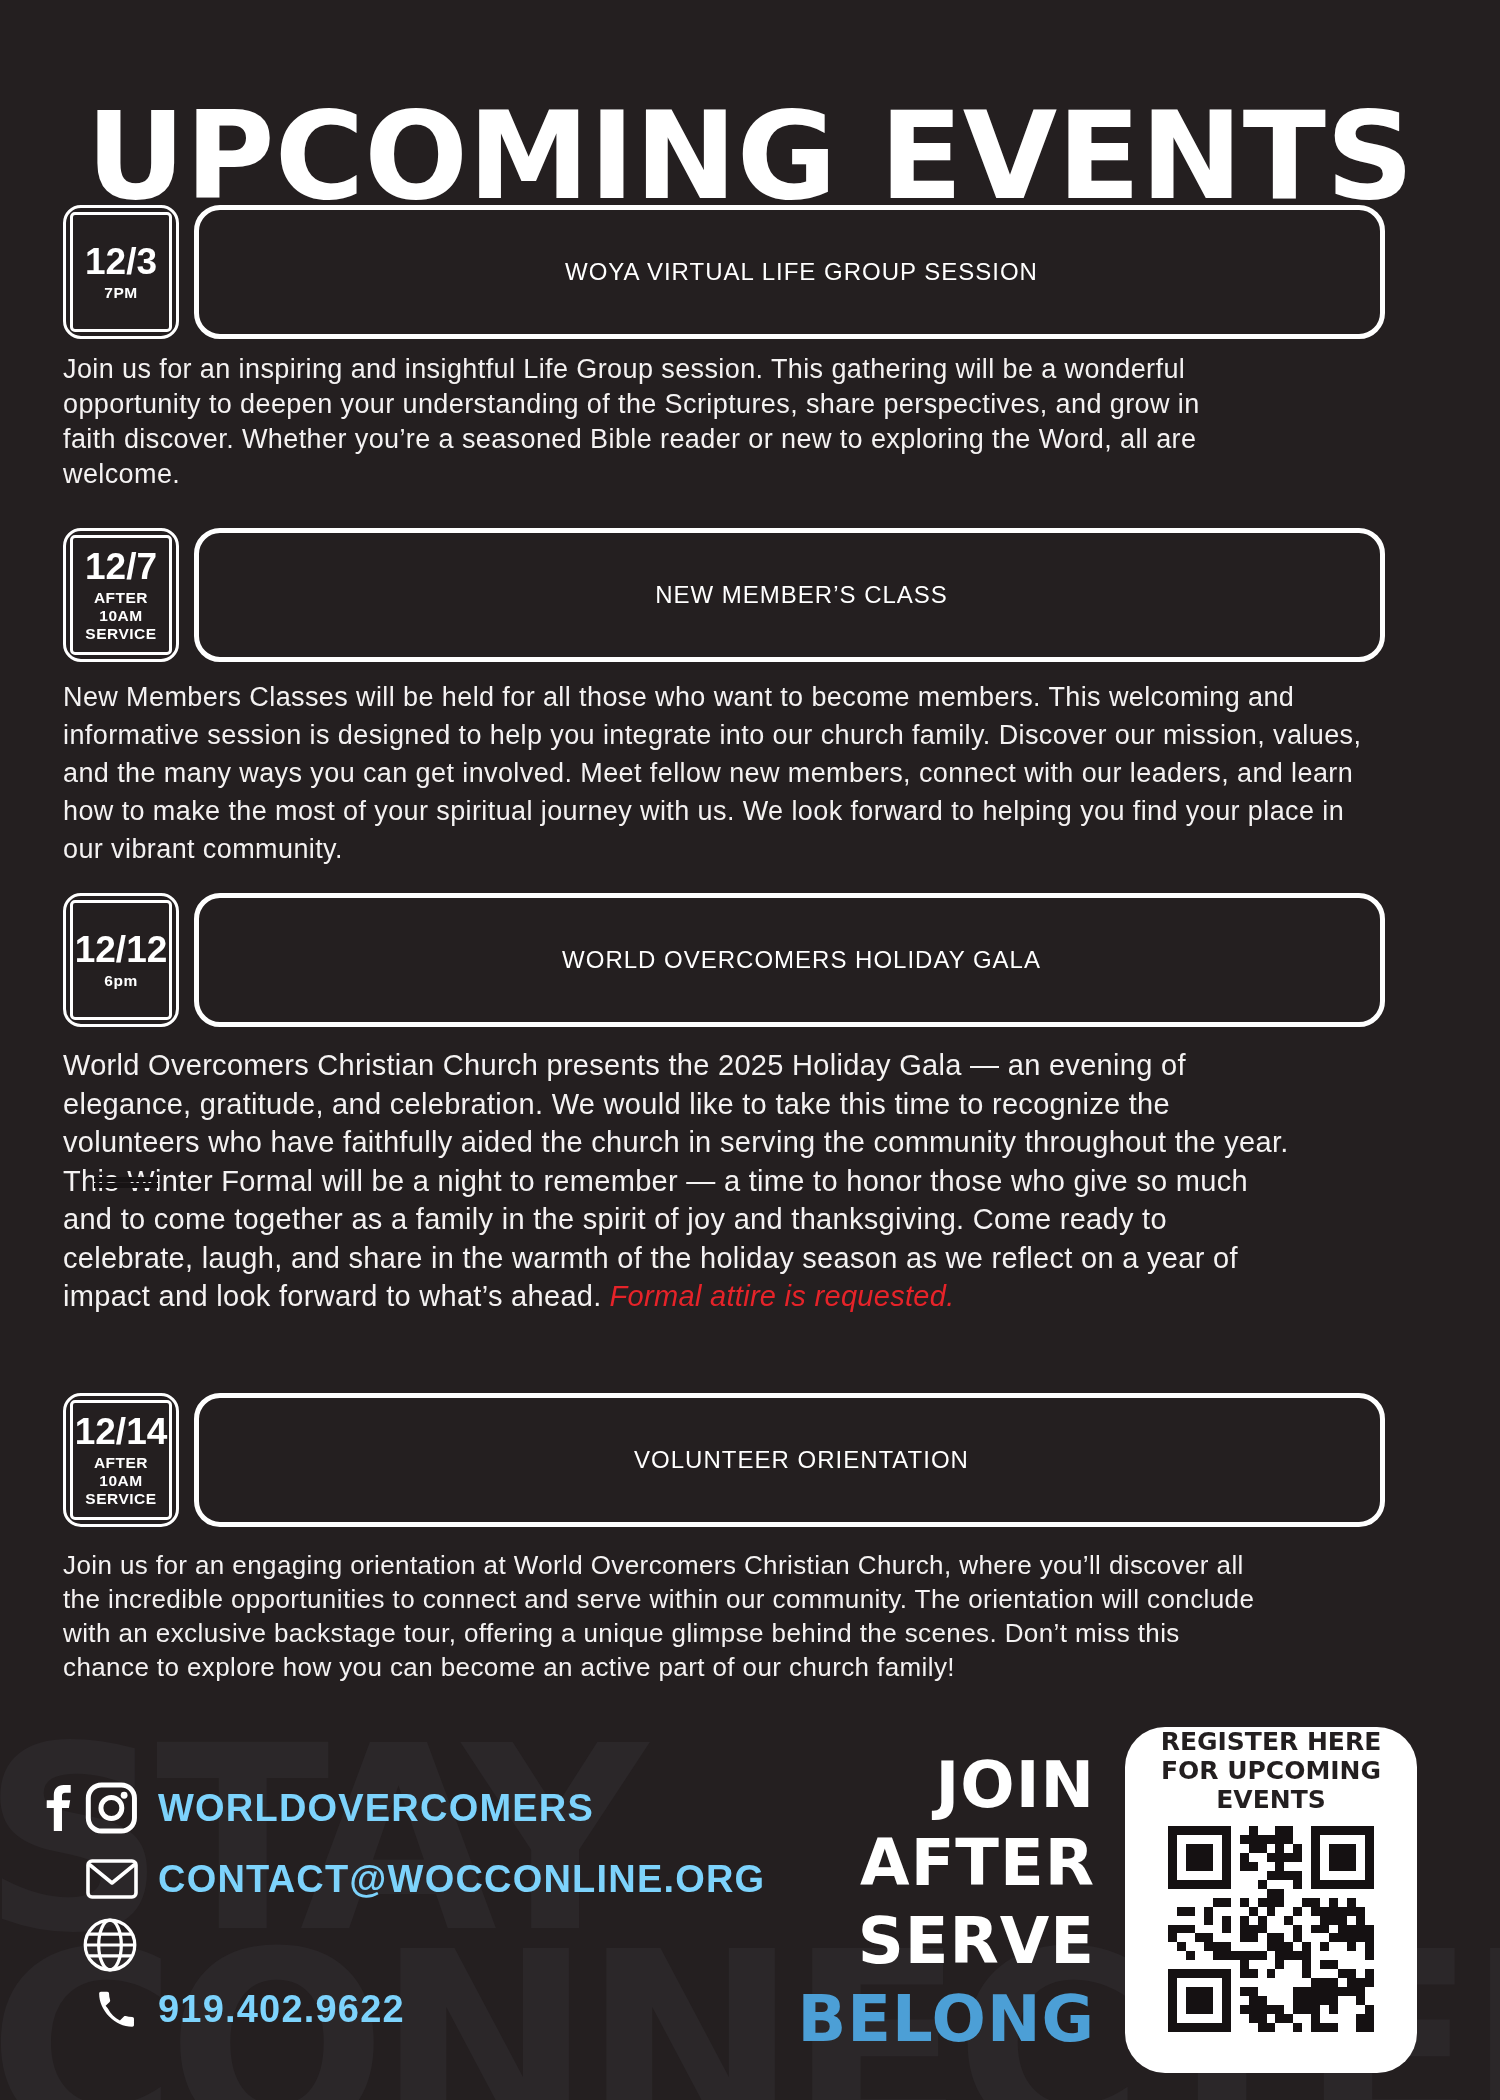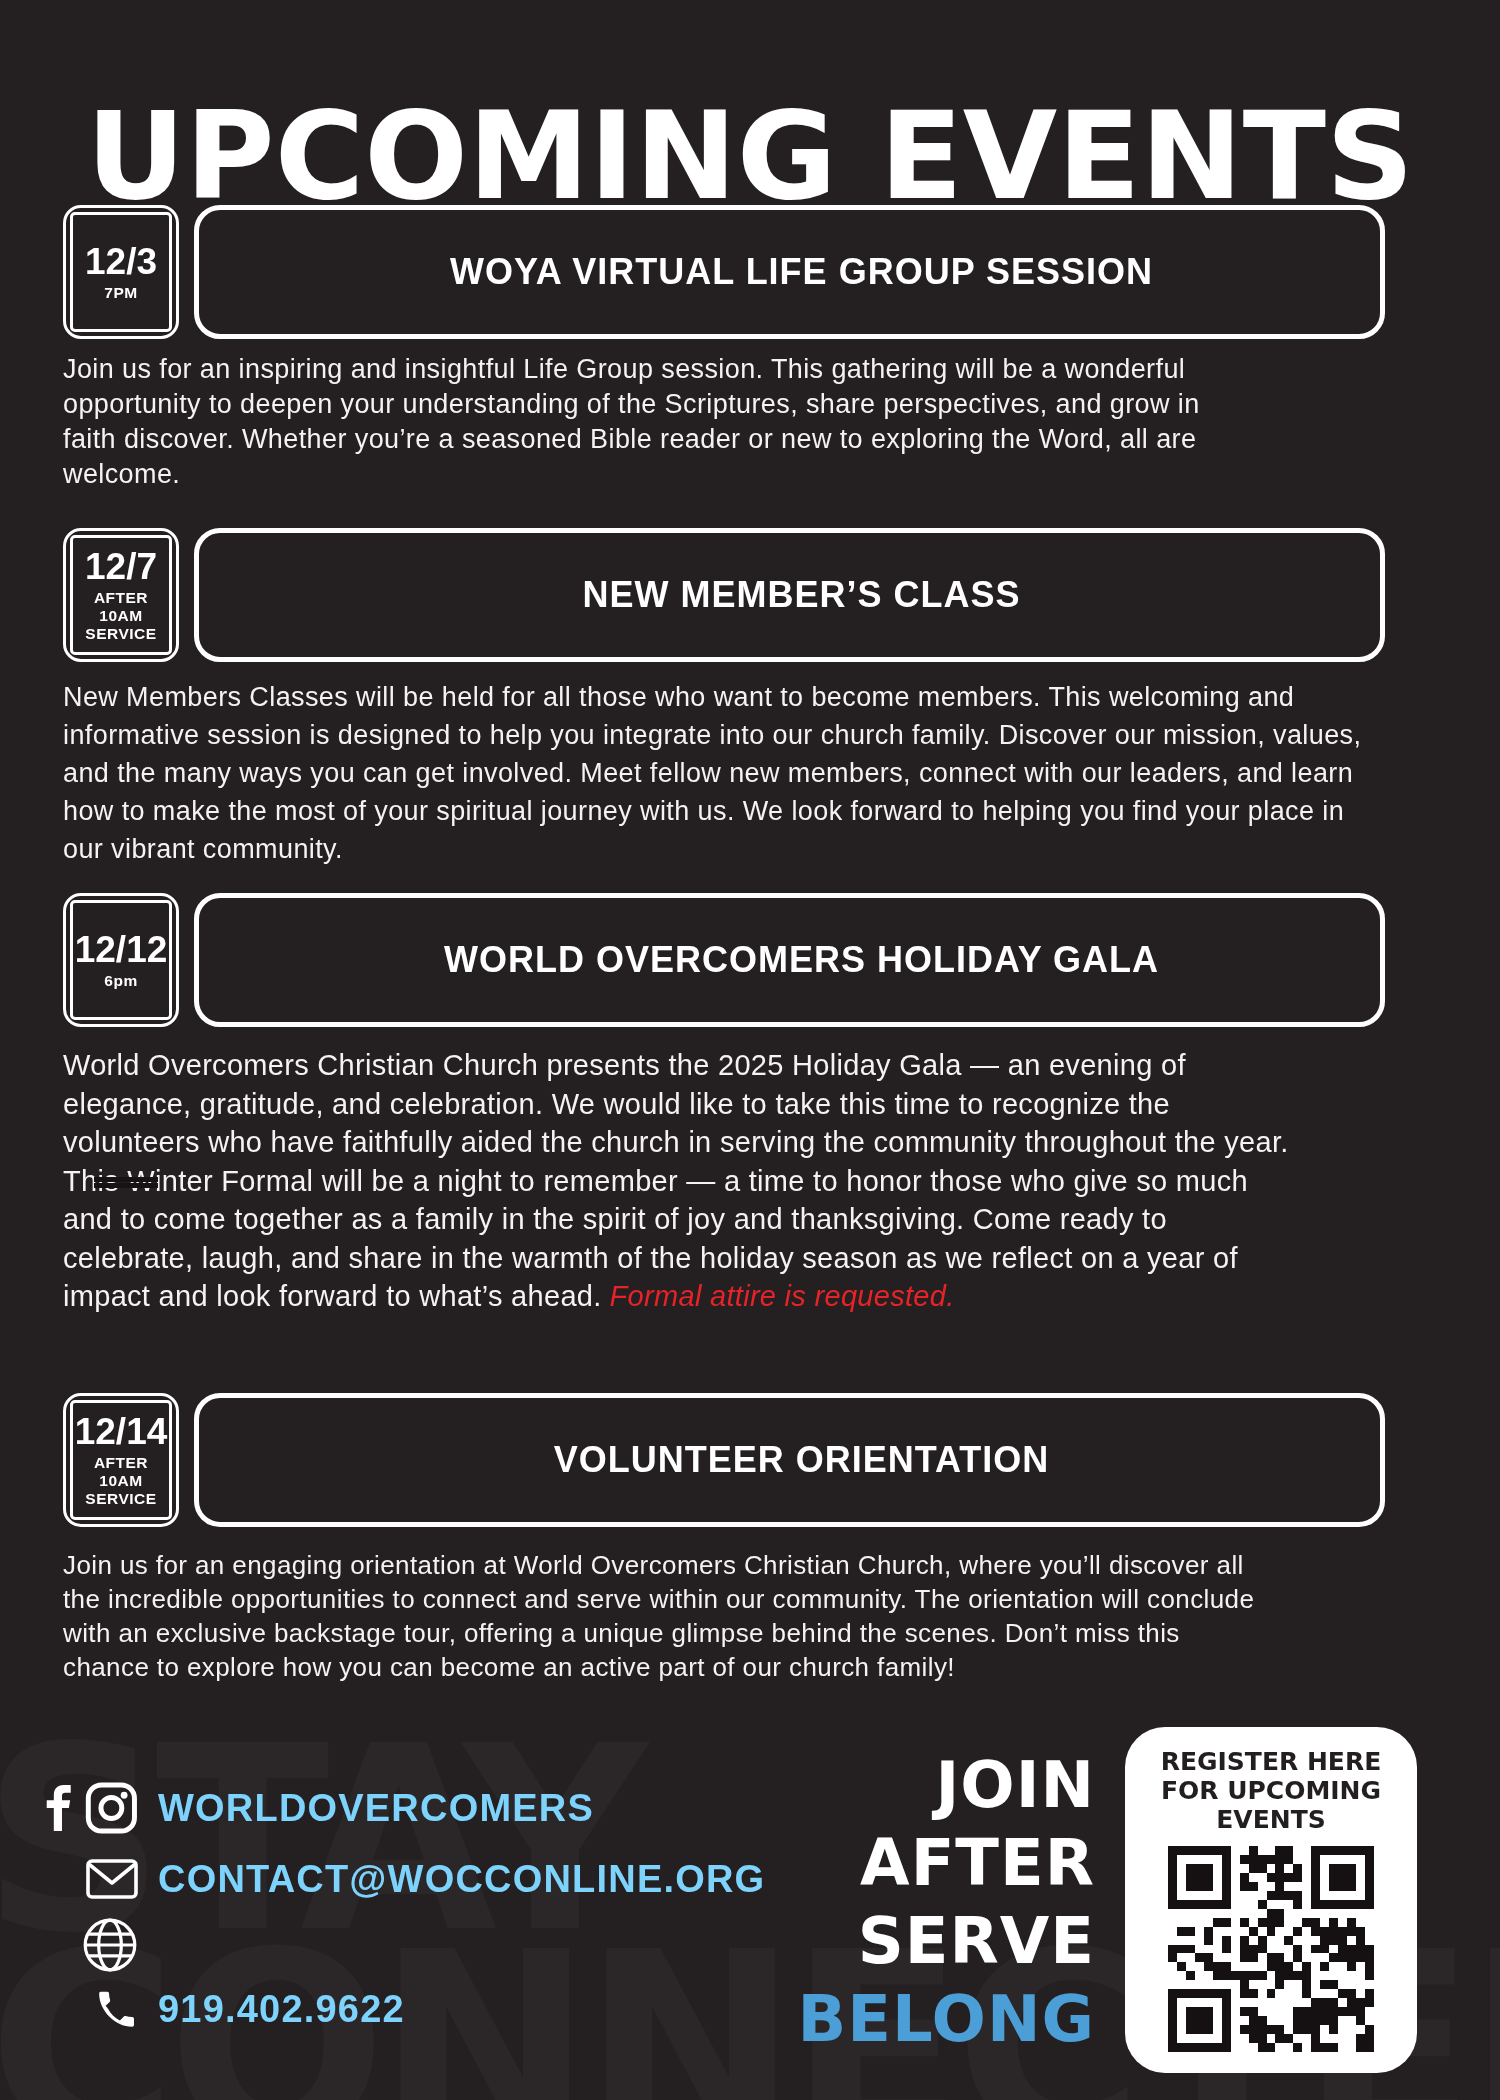--- a/index.html
+++ b/index.html
@@ -29,21 +29,21 @@
   .badge-inner{
     width:100%;height:100%;border:3px solid #ffffff;border-radius:5px;
     box-sizing:border-box;display:flex;flex-direction:column;justify-content:center;
     align-items:center;text-align:center;color:#fff;
   }
   .badge-date{font-size:37px;font-weight:bold;line-height:40px;}
   .badge-time{font-size:15.5px;font-weight:bold;line-height:18px;letter-spacing:.5px;margin-top:2px;max-width:92px;}
   .titlebox{
     flex:1;border:5px solid #ffffff;border-radius:26px;box-sizing:border-box;
     display:flex;align-items:center;justify-content:center;
-    color:#fff;font-size:36px;font-weight:bold;letter-spacing:1px;text-align:center;padding-left:24px;
+    color:#fff;font-size:24px;font-weight:normal;letter-spacing:1px;text-align:center;padding-left:24px;
   }
   .h1{top:205px;} .h2{top:528px;} .h3{top:893px;} .h4{top:1393px;}
   
   .desc{position:absolute;left:63px;margin:0;color:#f4f2f2;font-weight:400;}
   .d1{top:352px;width:1170px;font-size:27px;line-height:35px;letter-spacing:.4px;}
   .d2{top:678px;width:1300px;font-size:27px;line-height:38px;letter-spacing:.4px;}
   .d3{top:1046px;width:1240px;font-size:29px;line-height:38.5px;letter-spacing:.3px;}
   .d4{top:1548px;width:1210px;font-size:26px;line-height:34px;letter-spacing:.4px;}
   .note-red{color:#e62329;font-style:italic;margin-left:8px;}
   .strike2{position:relative;}
@@ -63,21 +63,21 @@
   
   .cta{position:absolute;right:405px;top:1752px;display:flex;flex-direction:column;
        align-items:flex-end;gap:11px;}
   .cta-word{color:#ffffff;font-family:"DejaVu Sans",sans-serif;font-weight:bold;
             font-size:64px;line-height:67px;letter-spacing:1px;}
   .cta-word.highlight{color:#4c9fd6;}
   
   .qr-panel{
     position:absolute;left:1125px;top:1727px;width:292px;height:346px;
     background:#ffffff;border-radius:40px;box-sizing:border-box;
-    display:flex;flex-direction:column;align-items:center;padding-top:20px;
+    display:flex;flex-direction:column;align-items:center;
   }
   .qr-label{
     width:240px;text-align:center;color:#231f20;font-family:"DejaVu Sans",sans-serif;
     font-weight:bold;font-size:25px;line-height:29px;letter-spacing:0;
   }
   .qr-svg{margin-top:12px;}
 </style>
 </head>
 <body>
 

